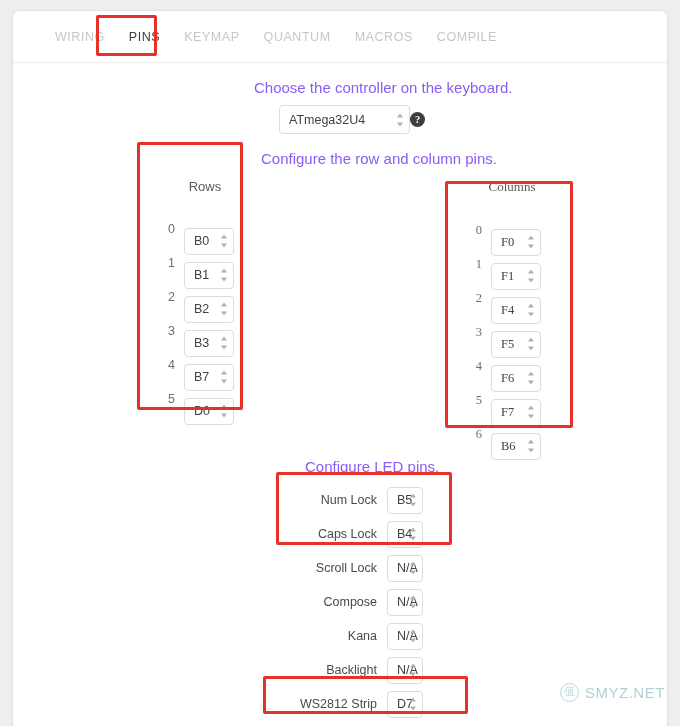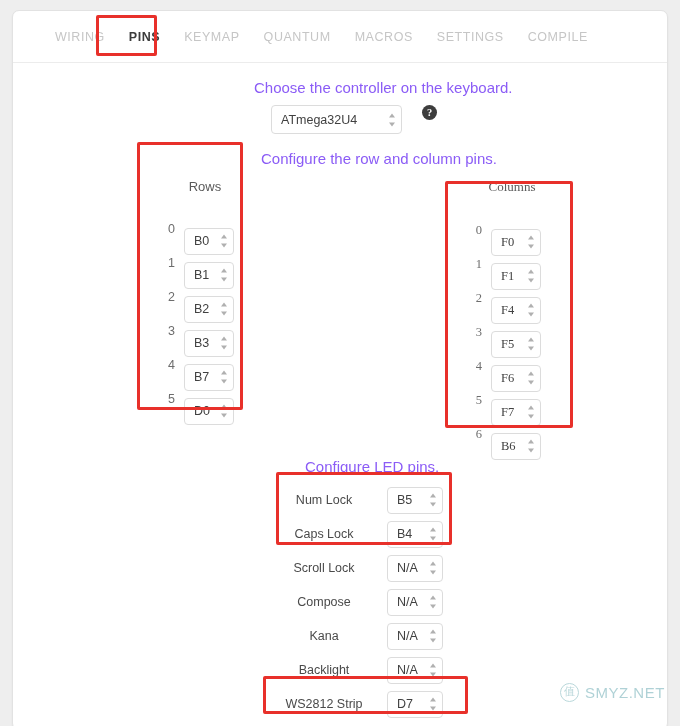--- a/index.html
+++ b/index.html
@@ -56,21 +56,21 @@
     letter-spacing: 0.55px;
     color: #c6c6c6;
     padding: 6px 12px;
     cursor: pointer;
     white-space: nowrap;
     font-weight: 400;
   }
 
   .tab.active {
     color: #3c3c3c;
-    font-weight: 700;
+    font-weight: 400;
   }
 
   
   .hint {
     position: absolute;
     font-size: 15px;
     color: #8b5cf6;
     white-space: nowrap;
   }
 
@@ -111,24 +111,25 @@
     width: 0; height: 0;
     border-left: 3.5px solid transparent;
     border-right: 3.5px solid transparent;
   }
   .sel .spin i.up   { border-bottom: 4px solid #b0b0b0; }
   .sel .spin i.down { border-top: 4px solid #b0b0b0; }
 
   
   .controller-wrap {
     position: absolute;
-    left: 258px;
+    left: 266px;
     top: 94px;
     display: flex;
-    gap: 20px;
+    align-items: center;
+    gap: 0;
   }
   .controller-wrap .sel {
     width: 131px;
     height: 29px;
   }
 
   .help-icon {
     width: 15px;
     height: 15px;
     border-radius: 50%;
@@ -180,25 +181,25 @@
   .led-row {
     display: flex;
     align-items: center;
     justify-content: flex-end;
     height: 34px;
     gap: 10px;
   }
   .led-label {
     font-size: 12.5px;
     color: #4a4a4a;
-    text-align: center;
+    text-align: right;
     width: 106px;
     white-space: nowrap;
   }
-  .led-row .sel { width: 56px; }
+  .led-row .sel { width: 36px; }
 
   
   .anno {
     position: absolute;
     border: 3px solid #e8302a;
     border-radius: 2px;
     pointer-events: none;
     z-index: 40;
   }
 
@@ -238,21 +239,20 @@
 <div id="page">
 
   <div class="card">
 
     <div class="tabbar">
       <div class="tab">WIRING</div>
       <div class="tab active">PINS</div>
       <div class="tab">KEYMAP</div>
       <div class="tab">QUANTUM</div>
       <div class="tab">MACROS</div>
-      <div class="tab">SETTINGS</div>
       <div class="tab">COMPILE</div>
     </div>
 
     <div class="hint hint-controller">Choose the controller on the keyboard.</div>
 
     <div class="controller-wrap">
       <div class="sel">
         <span>ATmega32U4</span>
         <span class="spin">
             <i class="up"></i>

